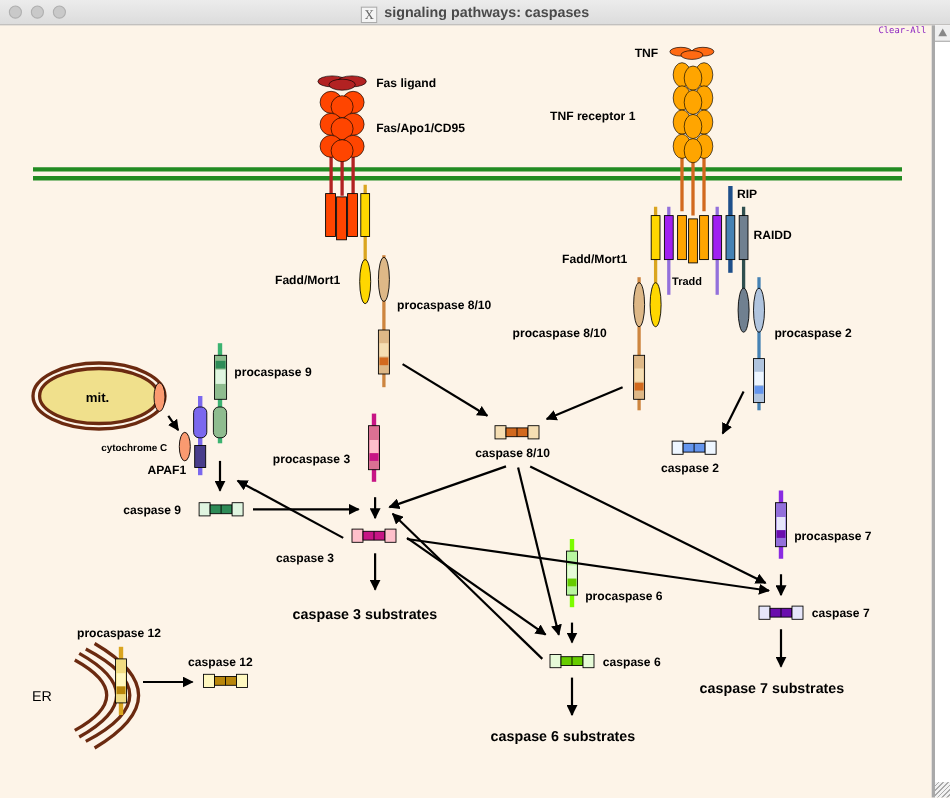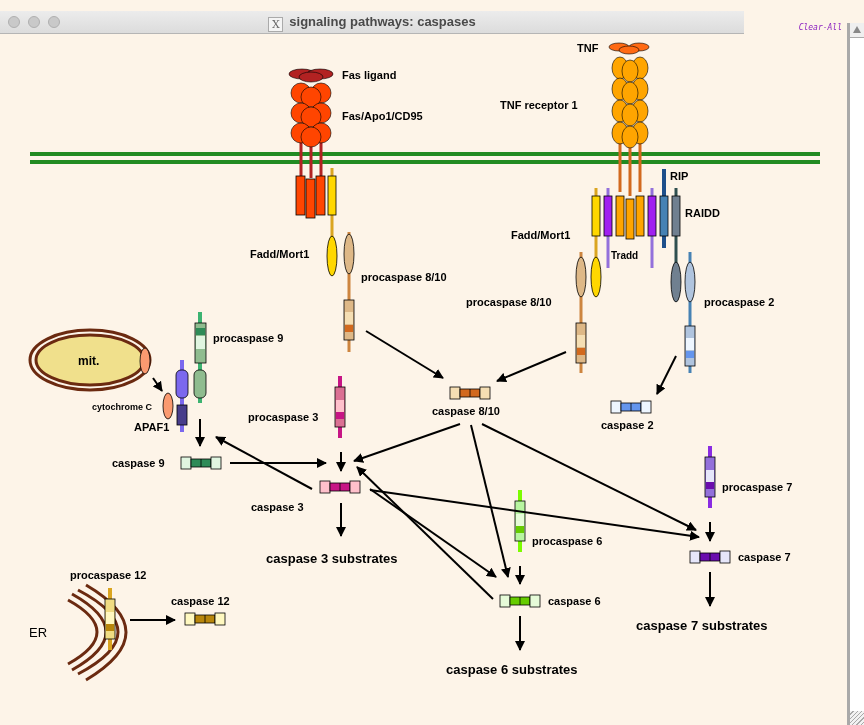--- a/index.html
+++ b/index.html
@@ -1,22 +1,22 @@
 <!DOCTYPE html>
 <html><head>
 <meta charset="utf-8">
 <style>
   html,body{margin:0;padding:0;}
   body{width:864px;height:725px;overflow:hidden;background:#fdf4e8;font-family:"Liberation Sans",sans-serif;position:relative;}
-  .titlebar{position:absolute;left:0;top:11px;width:744px;height:22px;background:linear-gradient(#ececec,#dcdcdc);border-bottom:1px solid #b5b5b5;}
+  .titlebar{position:absolute;left:0;top:0;width:864px;height:22px;background:linear-gradient(#ececec,#dcdcdc);border-bottom:1px solid #b5b5b5;}
   .tl{position:absolute;top:5px;width:12px;height:12px;border-radius:50%;background:#c9c9c9;border:1px solid #b0b0b0;box-sizing:border-box;}
   .title{position:absolute;left:0;right:0;top:3px;text-align:center;font-size:13px;font-weight:bold;color:#4a4a4a;}
   .xicon{display:inline-block;width:13px;height:13px;border:1px solid #aaa;background:#f4f4f4;font-size:11px;line-height:13px;text-align:center;color:#666;margin-right:6px;vertical-align:-2px;font-family:"DejaVu Serif",serif;font-weight:normal;}
   .canvas{position:absolute;left:0;top:23px;width:846px;height:702px;}
-  .clear-all{position:absolute;right:22px;top:23px;font-family:"DejaVu Sans Mono",monospace;font-style:italic;font-size:8px;color:#8a1fc0;cursor:pointer;}
+  .clear-all{position:absolute;right:22px;top:23px;font-family:"DejaVu Sans Mono",monospace;font-size:8px;color:#8a1fc0;cursor:pointer;}
   .scrollbar{position:absolute;right:0;top:23px;width:17px;height:702px;background:#fff;border-left:3px solid #a9a9a9;box-sizing:border-box;}
   .sb-up{position:absolute;left:0;top:0;width:14px;height:14px;border-bottom:1px solid #aaa;background:#efefef;}
   .sb-up:after{content:"";position:absolute;left:3px;top:3px;border-left:4px solid transparent;border-right:4px solid transparent;border-bottom:7px solid #888;}
   .resize{position:absolute;right:0;bottom:0;width:14px;height:14px;background:repeating-linear-gradient(135deg,#f2f2f2 0 2px,#aaa 2px 3px);}
   svg text{font-family:"Liberation Sans",sans-serif;font-weight:bold;fill:#000;}
 </style>
 </head>
 <body>
 
 <div class="titlebar">

